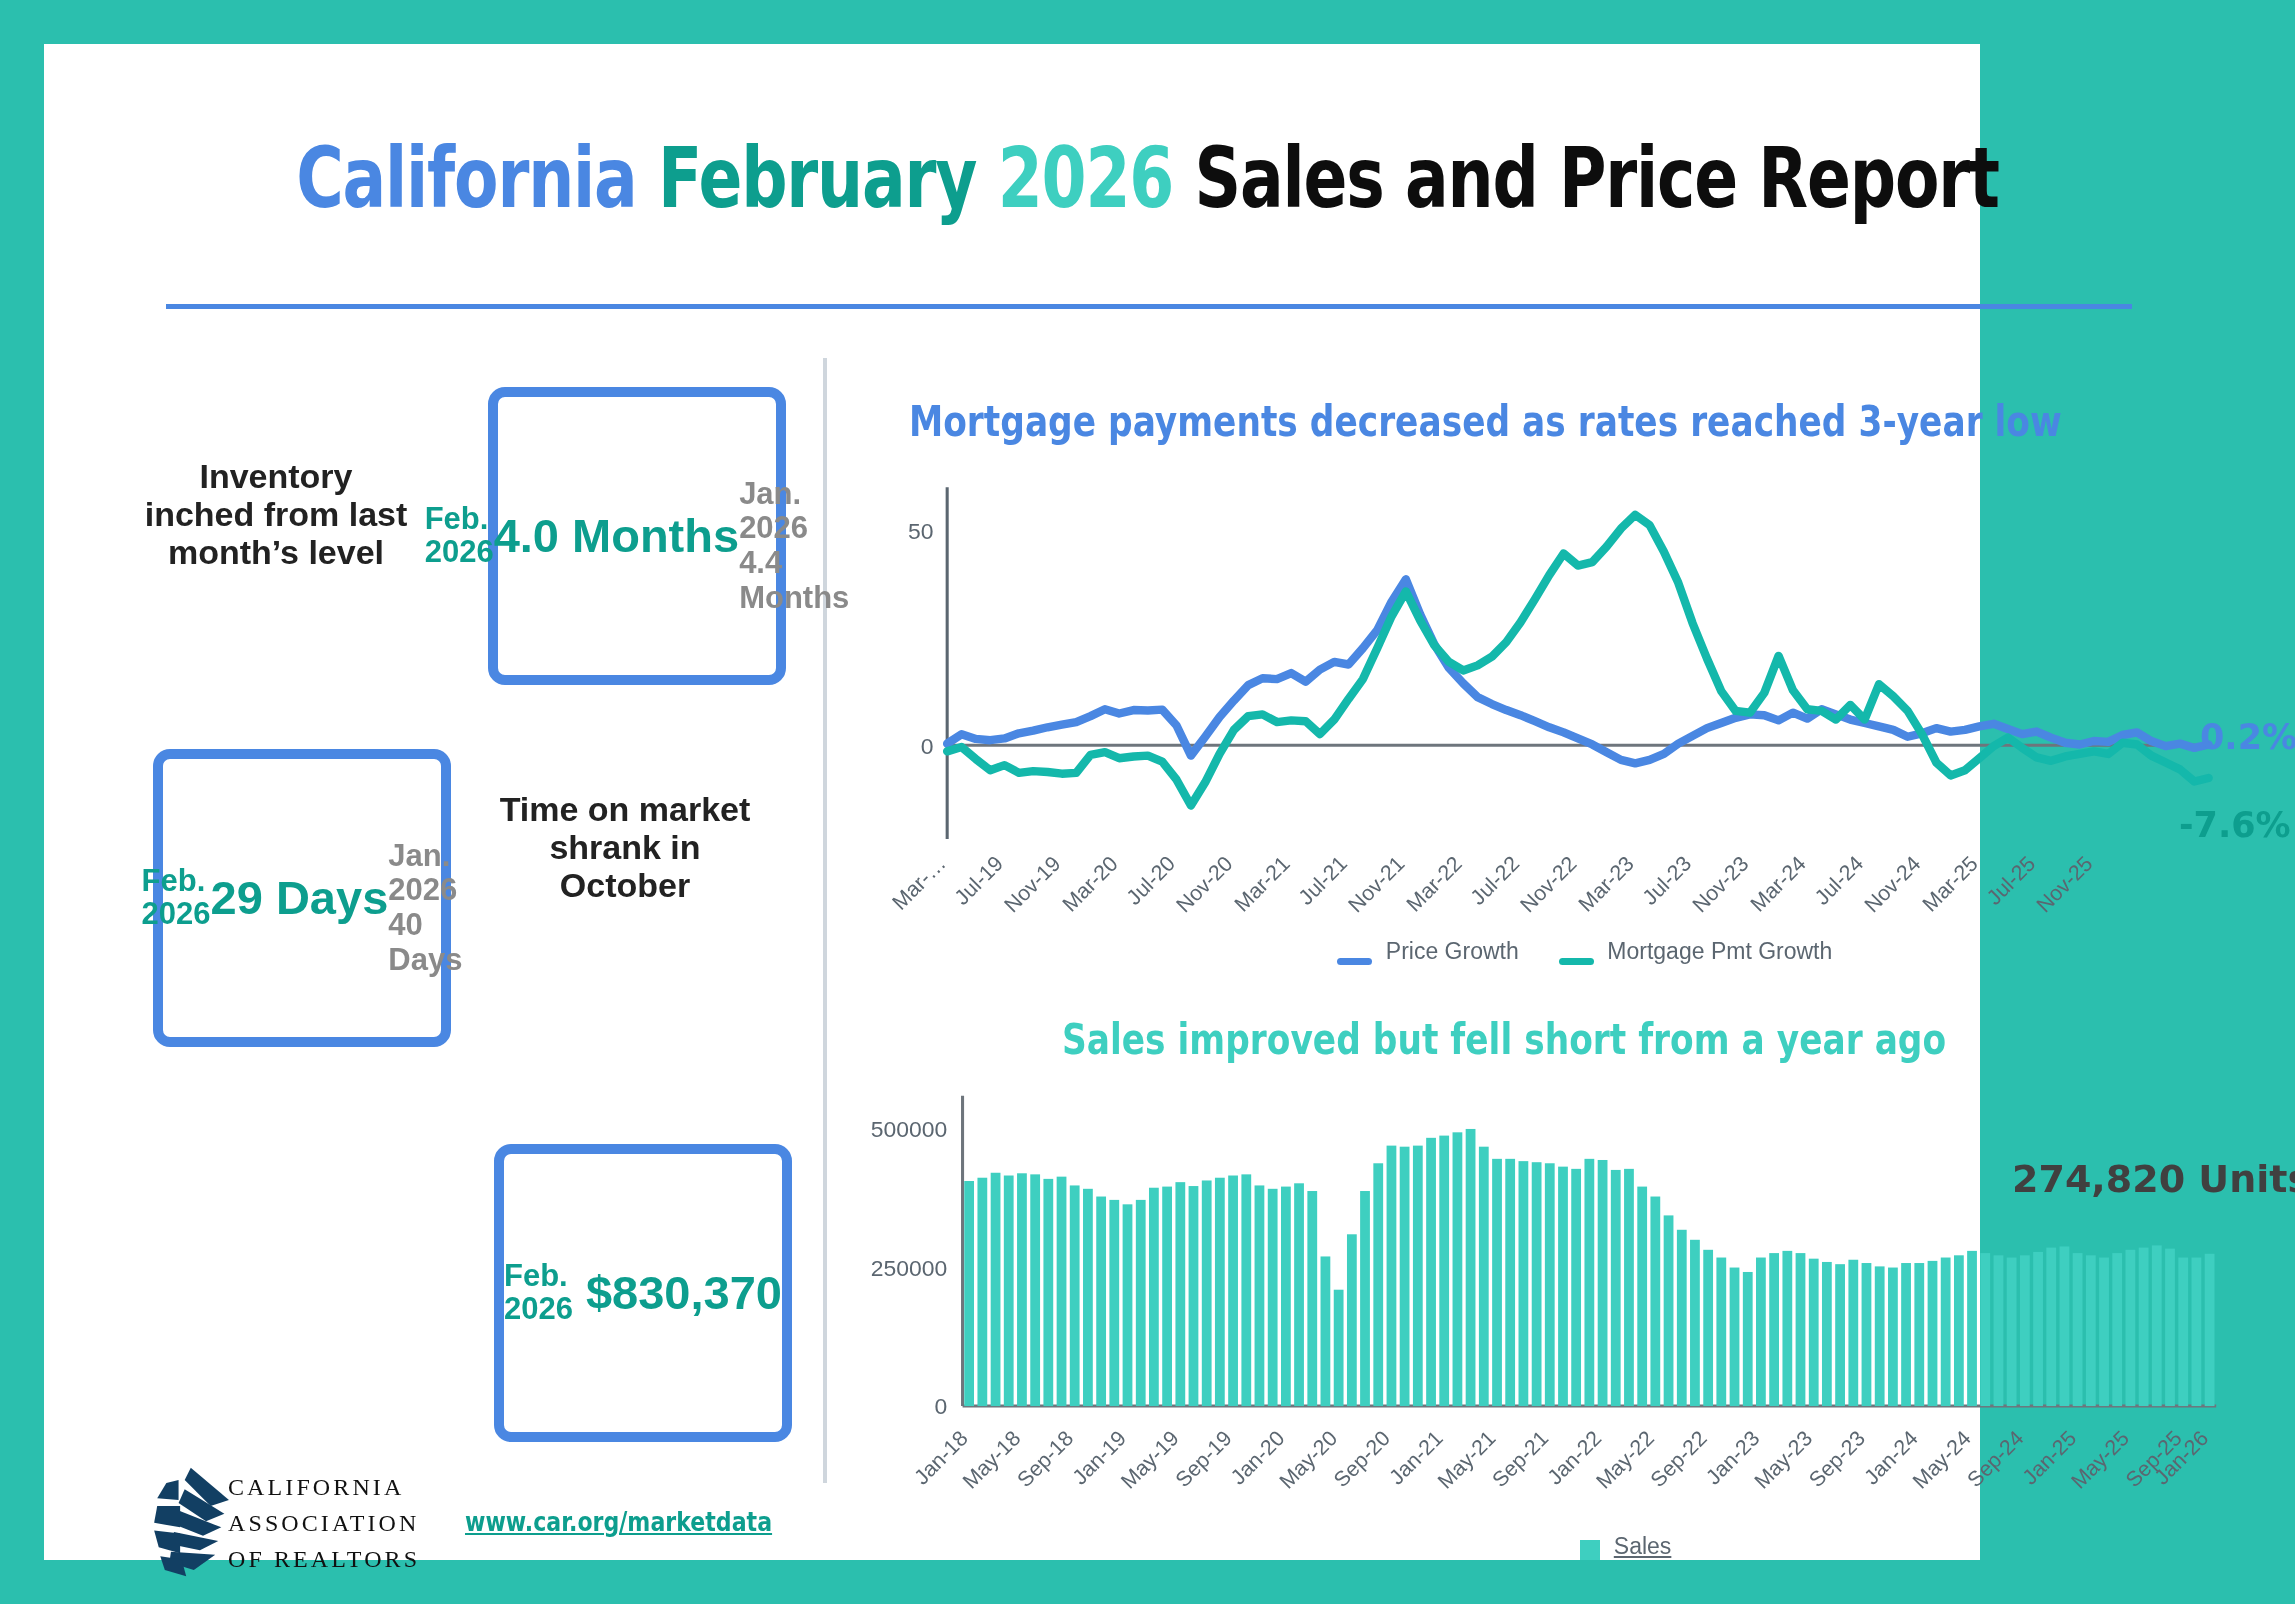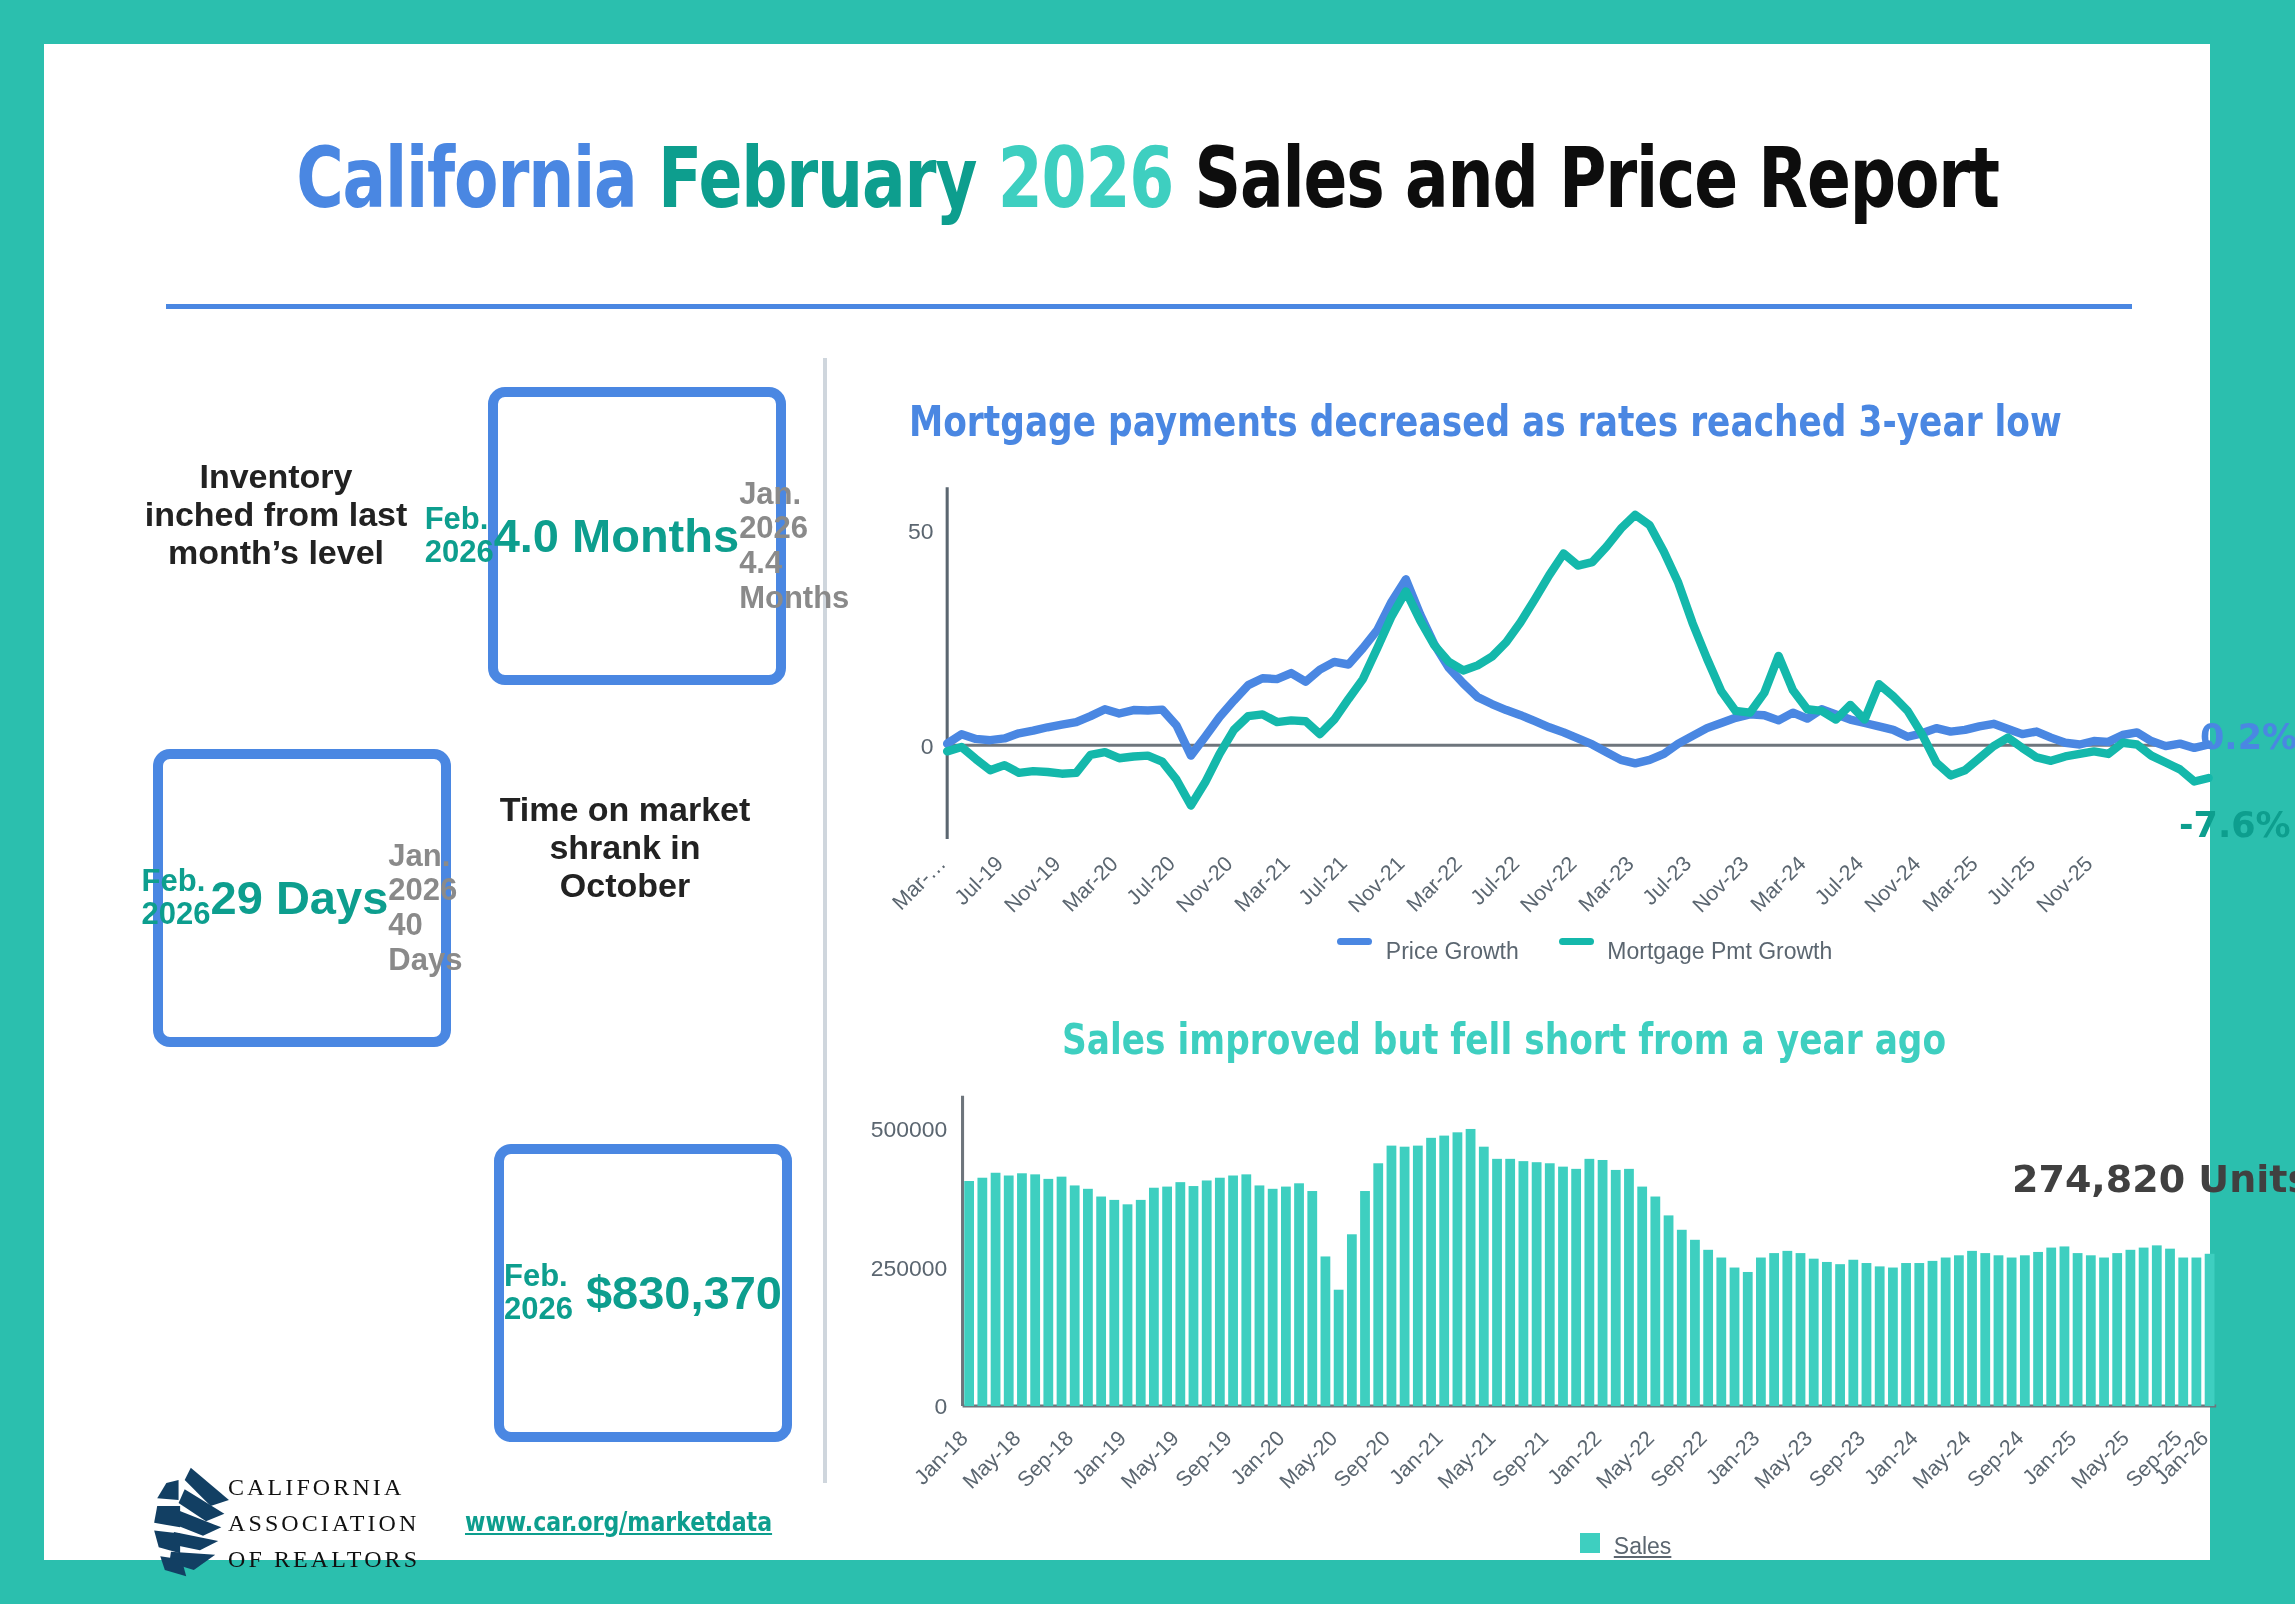--- a/index.html
+++ b/index.html
@@ -4,21 +4,21 @@
 <style>
   html,body{margin:0;padding:0;}
   body{
     width:2295px;height:1605px;
     background:#2bbfae;
     font-family:"Liberation Sans", sans-serif;
     overflow:hidden;
   }
   .page{
     position:absolute;left:44px;top:44px;
-    width:2166px;height:1516px;
+    width:1936px;height:1516px;
     background:#ffffff;
   }
   
   .title{
     position:absolute;left:0;top:86px;width:2207px;
     text-align:center;
     font-family:"DejaVu Sans", sans-serif;
     font-weight:bold;
     font-size:83px;
     letter-spacing:-1.5px;
@@ -88,21 +88,21 @@
     font-size:43px;
     transform:scaleX(.8);
     white-space:nowrap;
   }
   #line-title{left:865px;top:352px;color:#4a87e2;transform-origin:left top;}
   #bar-title{left:1018px;top:970px;color:#3ecfc0;transform-origin:left top;}
   .chart-svg{position:absolute;}
   .axlabel{font-family:"Liberation Sans",sans-serif;fill:#5b6670;font-size:30px;}
   .ticklabel{font-family:"Liberation Sans",sans-serif;fill:#5b6670;font-size:28px;}
   .legend{
-    position:absolute;display:flex;align-items:flex-start;gap:13.8px;
+    position:absolute;display:flex;align-items:flex-end;gap:13.8px;
     font-size:23px;color:#5b6670;
   }
   .swatch-line{width:35px;height:6.9px;border-radius:3.8px;display:inline-block;}
   .swatch-sq{width:20px;height:20px;display:inline-block;}
   .endlabel{
     position:absolute;font-weight:bold;font-size:35px;
     font-family:"DejaVu Sans", sans-serif;white-space:nowrap;
   }
   #lbl-price{left:2156px;top:673px;color:#4a87e2;}
   #lbl-pmt{left:2135px;top:761px;color:#0d9e8e;}

